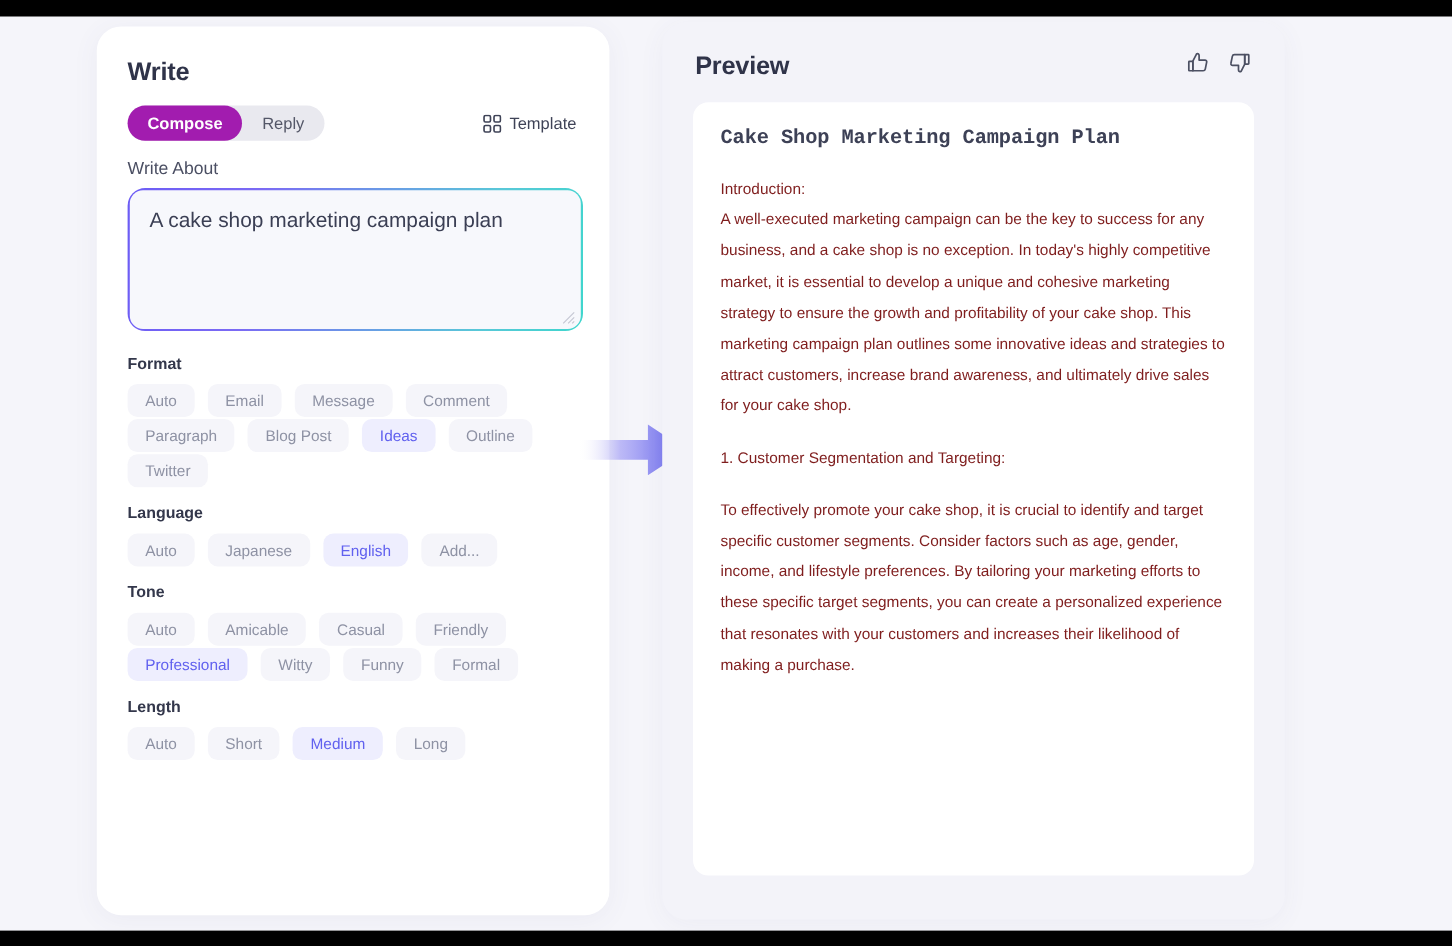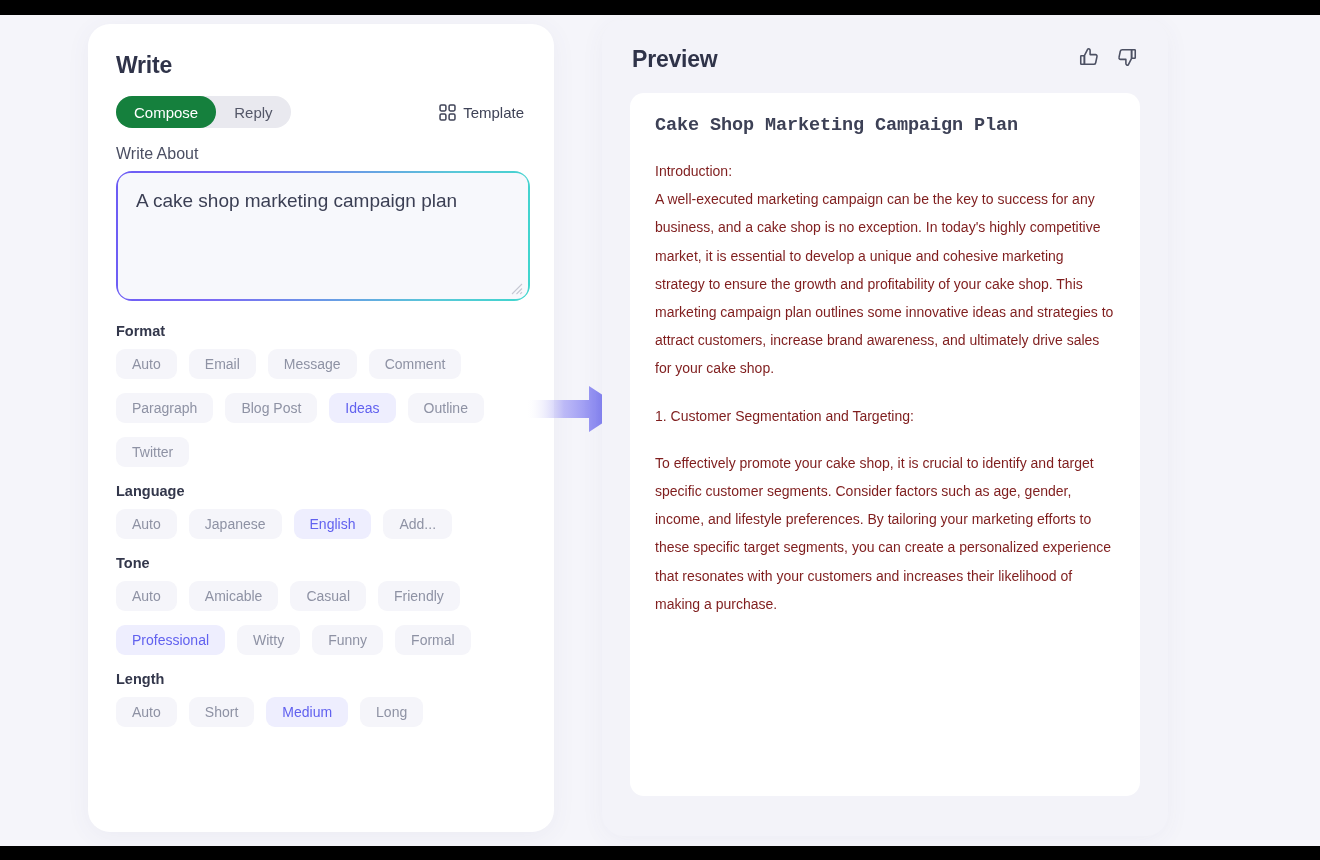--- a/index.html
+++ b/index.html
@@ -86,22 +86,23 @@
     align-items: center;
     justify-content: center;
     color: #545768;
     cursor: pointer;
     border: none;
     background: transparent;
     font-family: "Liberation Sans", sans-serif;
     white-space: nowrap;
   }
   .seg-btn.active {
-    background: #15803d;
+    background: #a21caf;
     color: #ffffff;
+    font-weight: bold;
   }
 
   .template-btn {
     display: flex;
     align-items: center;
     gap: 7px;
     cursor: pointer;
     padding-right: 2px;
   }
   .tmpl-icon {
@@ -152,21 +153,21 @@
   .group { margin-bottom: 16px; }
   .group-title {
     font-size: 14.5px;
     color: #33374b;
     font-weight: bold;
     margin-bottom: 10px;
   }
   .chips {
     display: flex;
     flex-wrap: wrap;
-    gap: 14px 12px;
+    gap: 2px 12px;
     max-width: 420px;
   }
   .chip {
     height: 30px;
     padding: 0 16px;
     border-radius: 9px;
     background: #f5f5fa;
     color: #8e92a4;
     font-size: 14px;
     display: inline-flex;

